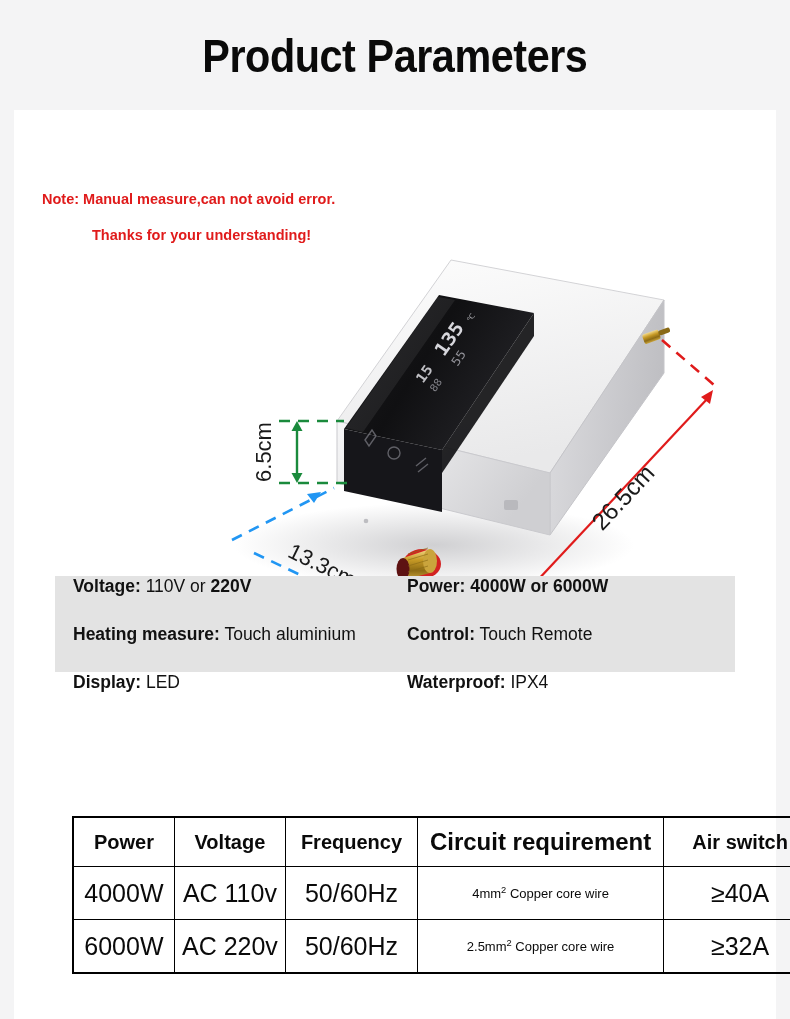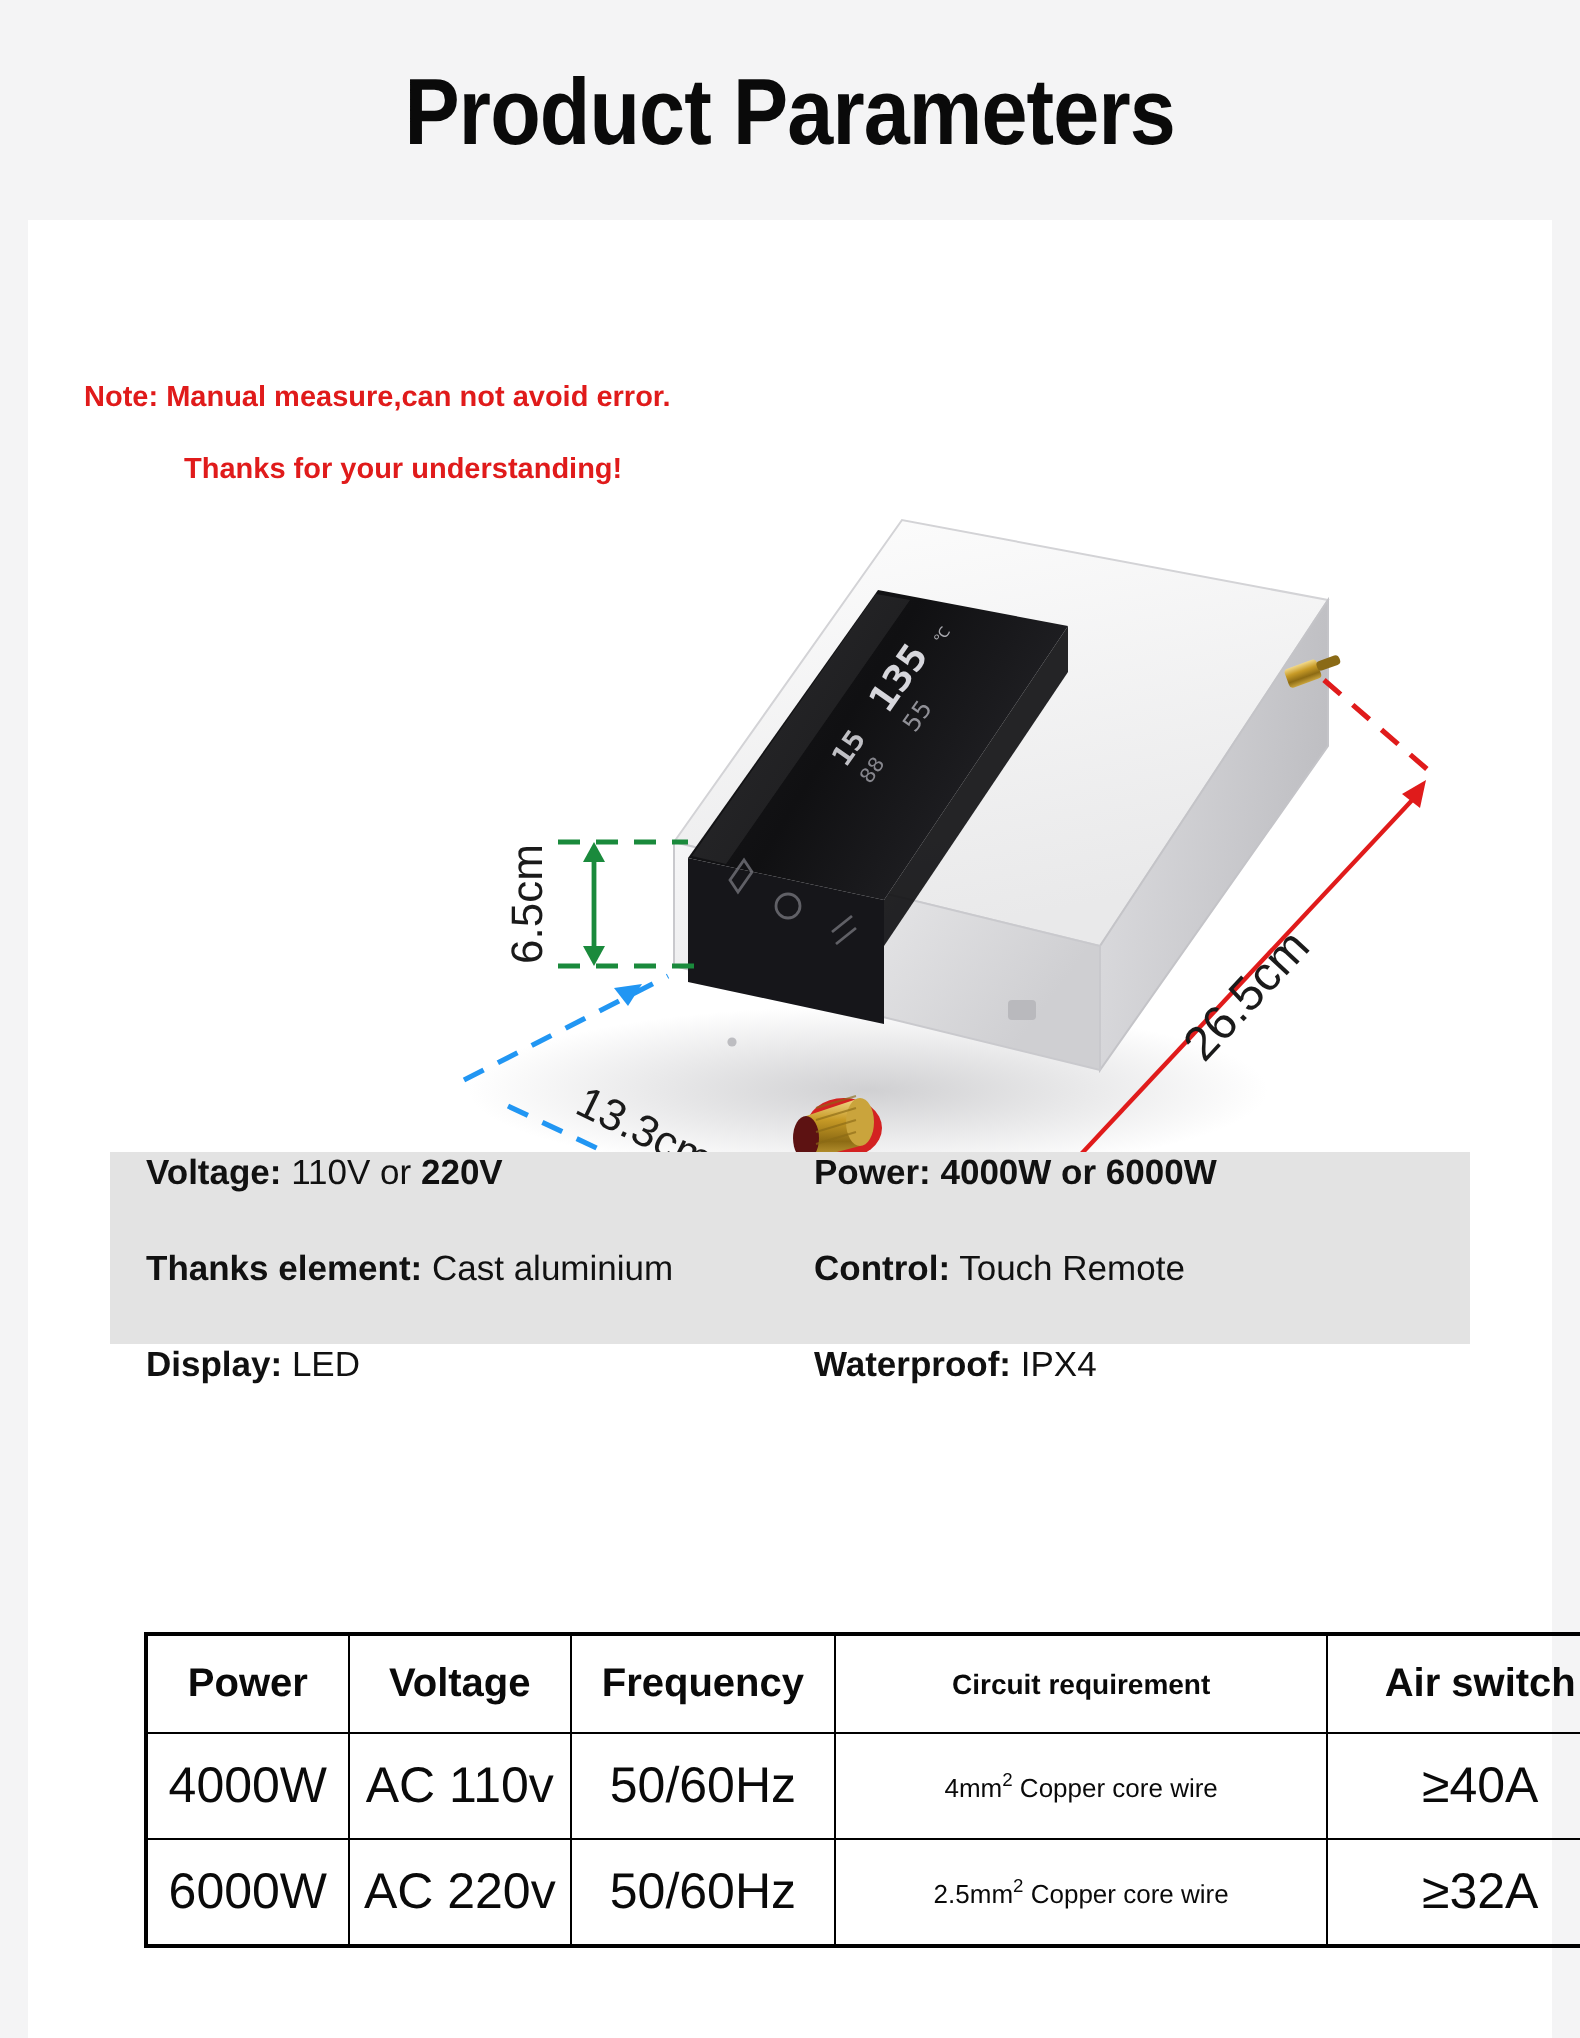--- a/index.html
+++ b/index.html
@@ -74,21 +74,21 @@
     font-size:25px;
     color:#0a0a0a;
     height:52px;
     padding:0 4px;
   }
   .tbl tr.head td{font-weight:bold;font-size:20px;height:48px;}
   .tbl td.c-power{width:88px;}
   .tbl td.c-volt{width:98px;}
   .tbl td.c-freq{width:118px;}
   .tbl td.c-circ{width:228px;font-size:13px;}
-  .tbl tr.head td.c-circ{font-size:14px;}
+  .tbl tr.head td.c-circ{font-size:24px;}
   .tbl td.c-air{width:138px;}
   sup.sq{font-size:0.72em;vertical-align:super;}
 </style>
 </head>
 <body>
 
 <div class="page">
 
   <div class="header">
     <div class="title">Product Parameters</div>
@@ -217,22 +217,22 @@
         </div>
         <div class="spec-cell right">
           <span class="k">Power:</span>
           <span class="v b">4000W or 6000W</span>
         </div>
       </div>
 
 
       <div class="spec-row shaded">
         <div class="spec-cell left">
-          <span class="k">Thanks element:</span>
-          <span class="v">Cast aluminium</span>
+          <span class="k">Heating measure:</span>
+          <span class="v">Touch aluminium</span>
         </div>
         <div class="spec-cell right">
           <span class="k">Control:</span>
           <span class="v">Touch Remote</span>
         </div>
       </div>
 
       <div class="spec-row">
         <div class="spec-cell left">
           <span class="k">Display:</span>

